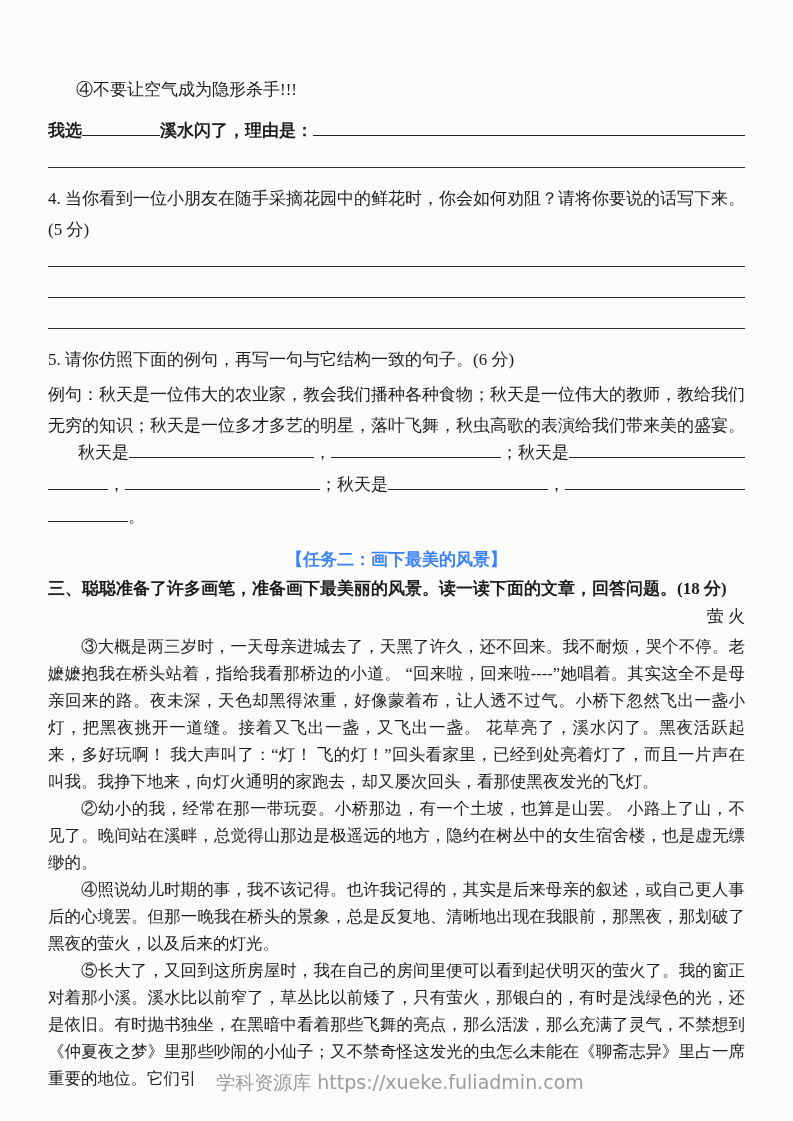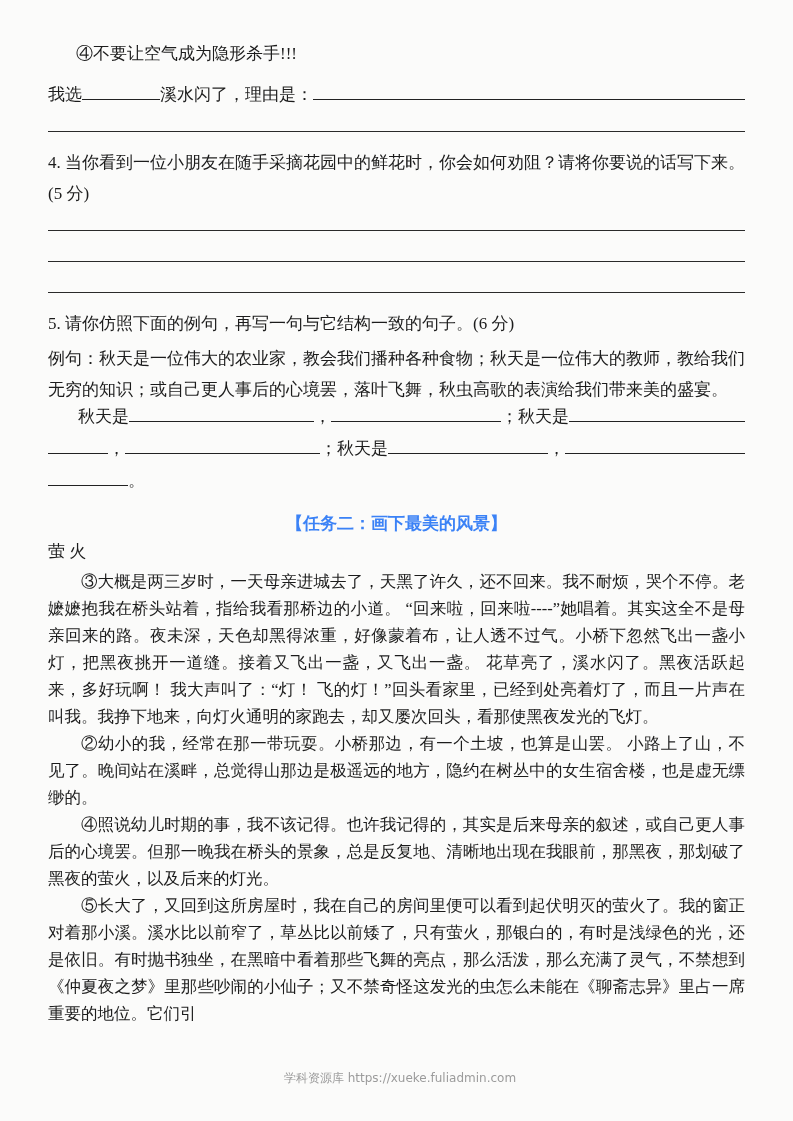--- a/index.html
+++ b/index.html
@@ -9,24 +9,25 @@
     color:#1c1c1c;
     font-family:"Liberation Serif","DejaVu Serif",serif;
     font-size:17px;
     overflow:hidden;
     position:relative;
   }
   .page{
     position:absolute;inset:0;
     padding:38px 48px 0 48px;
     box-sizing:border-box;
+    margin-top:36px;
   }
   .line-text{line-height:31px;}
   .slogan4{padding-left:28px;margin:0 0 10px 0;}
-  .flexrow{display:flex;align-items:baseline;margin:6px 0 0 0;}
+  .flexrow{display:flex;align-items:baseline;margin:6px 0 0 0;font-weight:bold;}
   .blank{
     display:inline-block;
     border-bottom:1.2px solid #222;
     height:2px;
   }
   .blank.grow{flex:1;}
   .ansline{
     border-bottom:1.6px solid #2a2a2a;
     height:21px;
   }
@@ -49,36 +50,36 @@
     color:#3b82f6;
     margin:10px 0 0 0;
     line-height:26px;
   }
   .section-heading{
     font-weight:bold;
     margin:3px 0 0 0;
     line-height:26px;
     text-align:justify;
   }
-  .essay-title{text-align:left;line-height:25px;margin:2px 0 0 0;}
+  .essay-title{text-align:right;line-height:25px;margin:2px 0 0 0;}
   .essay-author{text-align:center;line-height:25px;margin:0;}
   .essay p{
     margin:0;
     text-align:justify;
     text-indent:2em;
     line-height:27px;
     font-size:16.5px;
   }
   .essay{margin-top:4px;}
   .footer{
     position:absolute;
     left:0;right:0;top:1070px;
     text-align:center;
     font-family:"DejaVu Sans","Liberation Sans",sans-serif;
-    font-size:12px;
+    font-size:19px;
     color:#9b9b9b;
     padding-left:7px;
   }
   
   .w78{width:78px;} .w80{width:80px;} .w60{width:60px;}
   .w185{width:185px;} .w170{width:170px;} .w195{width:195px;}
   .w160{width:160px;}
 </style>
 </head>
 <body>
@@ -97,21 +98,21 @@
   <div class="ansline"></div>
 
   <div class="q line-text">4. 当你看到一位小朋友在随手采摘花园中的鲜花时，你会如何劝阻？请将你要说的话写下来。(5 分)</div>
 
   <div class="ansline"></div>
   <div class="ansline"></div>
   <div class="ansline"></div>
 
   <div class="q line-text">5. 请你仿照下面的例句，再写一句与它结构一致的句子。(6 分)</div>
 
-  <div class="example">例句：秋天是一位伟大的农业家，教会我们播种各种食物；秋天是一位伟大的教师，教给我们无穷的知识；或自己更人事后的心境罢，落叶飞舞，秋虫高歌的表演给我们带来美的盛宴。</div>
+  <div class="example">例句：秋天是一位伟大的农业家，教会我们播种各种食物；秋天是一位伟大的教师，教给我们无穷的知识；秋天是一位多才多艺的明星，落叶飞舞，秋虫高歌的表演给我们带来美的盛宴。</div>
 
   <div class="fill-line indent2">
     <span class="t">秋天是</span>
     <span class="blank w185"></span>
     <span class="t">，</span>
     <span class="blank w170"></span>
     <span class="t">；秋天是</span>
     <span class="blank grow"></span>
   </div>
   <div class="fill-line">
@@ -123,20 +124,21 @@
     <span class="t">，</span>
     <span class="blank grow"></span>
   </div>
   <div class="fill-line">
     <span class="blank w80"></span>
     <span class="t">。</span>
   </div>
 
   <div class="task-header">【任务二：画下最美的风景】</div>
 
+  <div class="section-heading">三、聪聪准备了许多画笔，准备画下最美丽的风景。读一读下面的文章，回答问题。(18 分)</div>
 
   <div class="essay-title">萤 火</div>
 
   <div class="essay">
     <p>③大概是两三岁时，一天母亲进城去了，天黑了许久，还不回来。我不耐烦，哭个不停。老嬷嬷抱我在桥头站着，指给我看那桥边的小道。 “回来啦，回来啦----”她唱着。其实这全不是母亲回来的路。夜未深，天色却黑得浓重，好像蒙着布，让人透不过气。小桥下忽然飞出一盏小灯，把黑夜挑开一道缝。接着又飞出一盏，又飞出一盏。 花草亮了，溪水闪了。黑夜活跃起来，多好玩啊！ 我大声叫了：“灯！ 飞的灯！”回头看家里，已经到处亮着灯了，而且一片声在叫我。我挣下地来，向灯火通明的家跑去，却又屡次回头，看那使黑夜发光的飞灯。</p>
     <p>②幼小的我，经常在那一带玩耍。小桥那边，有一个土坡，也算是山罢。 小路上了山，不见了。晚间站在溪畔，总觉得山那边是极遥远的地方，隐约在树丛中的女生宿舍楼，也是虚无缥缈的。</p>
     <p>④照说幼儿时期的事，我不该记得。也许我记得的，其实是后来母亲的叙述，或自己更人事后的心境罢。但那一晚我在桥头的景象，总是反复地、清晰地出现在我眼前，那黑夜，那划破了黑夜的萤火，以及后来的灯光。</p>
     <p>⑤长大了，又回到这所房屋时，我在自己的房间里便可以看到起伏明灭的萤火了。我的窗正对着那小溪。溪水比以前窄了，草丛比以前矮了，只有萤火，那银白的，有时是浅绿色的光，还是依旧。有时抛书独坐，在黑暗中看着那些飞舞的亮点，那么活泼，那么充满了灵气，不禁想到《仲夏夜之梦》里那些吵闹的小仙子；又不禁奇怪这发光的虫怎么未能在《聊斋志异》里占一席重要的地位。它们引</p>
   </div>
 

